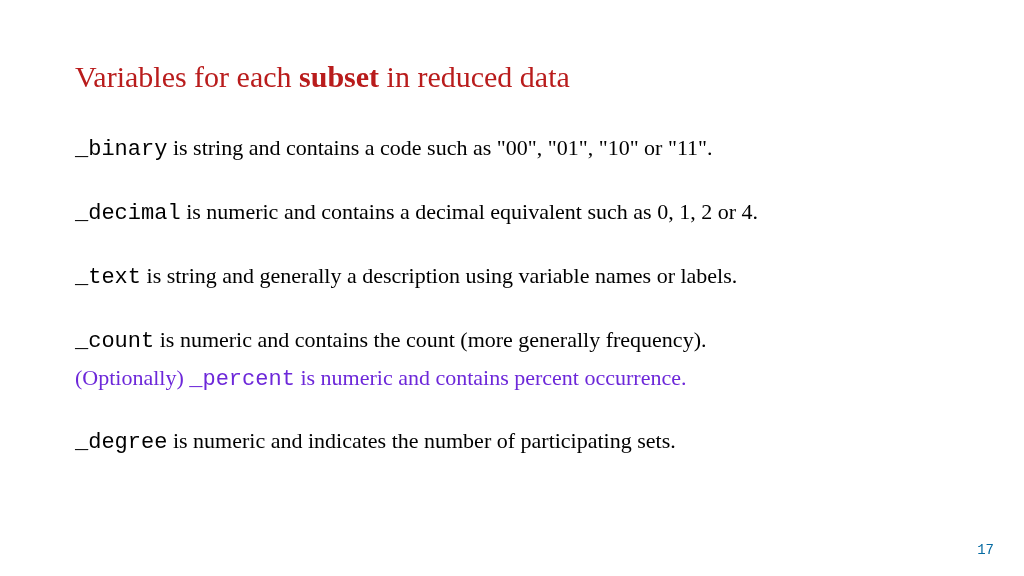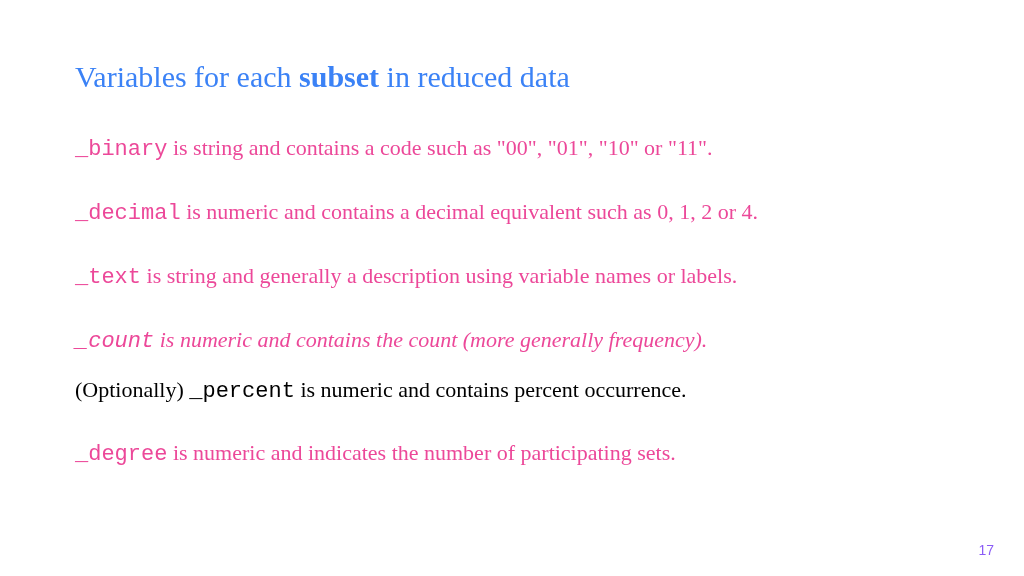--- a/index.html
+++ b/index.html
@@ -9,48 +9,48 @@
       font-family: Georgia, 'Times New Roman', serif;
       background: #ffffff;
       color: #1a1a1a;
       position: relative;
       padding: 60px 75px 40px 75px;
     }
     .title {
       font-size: 30px;
       font-weight: normal;
       margin-bottom: 38px;
-      color: #3b82f6;
+      color: #b91c1c;
     }
     .title .bold { font-weight: bold; }
     .entry {
       font-size: 22px;
       line-height: 1.45;
       margin-bottom: 30px;
-      color: #ec4899;
+      color: #000000;
     }
-    .entry.tight { margin-bottom: 16px; font-style: italic; }
+    .entry.tight { margin-bottom: 4px; }
     .entry.last { margin-bottom: 18px; }
     .codevar {
       font-family: Consolas, 'Courier New', monospace;
       font-size: 22px;
     }
     .sub-line {
       font-size: 22px;
       line-height: 1.45;
       margin-bottom: 30px;
-      color: #000000;
+      color: #6d28d9;
     }
     .page-num {
       position: absolute;
       bottom: 18px;
       right: 30px;
       font-size: 14px;
-      color: #8b5cf6;
-      font-family: Liberation Sans, sans-serif;
+      color: #0369a1;
+      font-family: Liberation Mono, monospace;
     }
   </style>
 </head>
 <body>
 
 <h1 class="title">
   <span>Variables for each </span><span class="bold">subset</span><span> in reduced data</span>
 </h1>
 
 <p class="entry">

